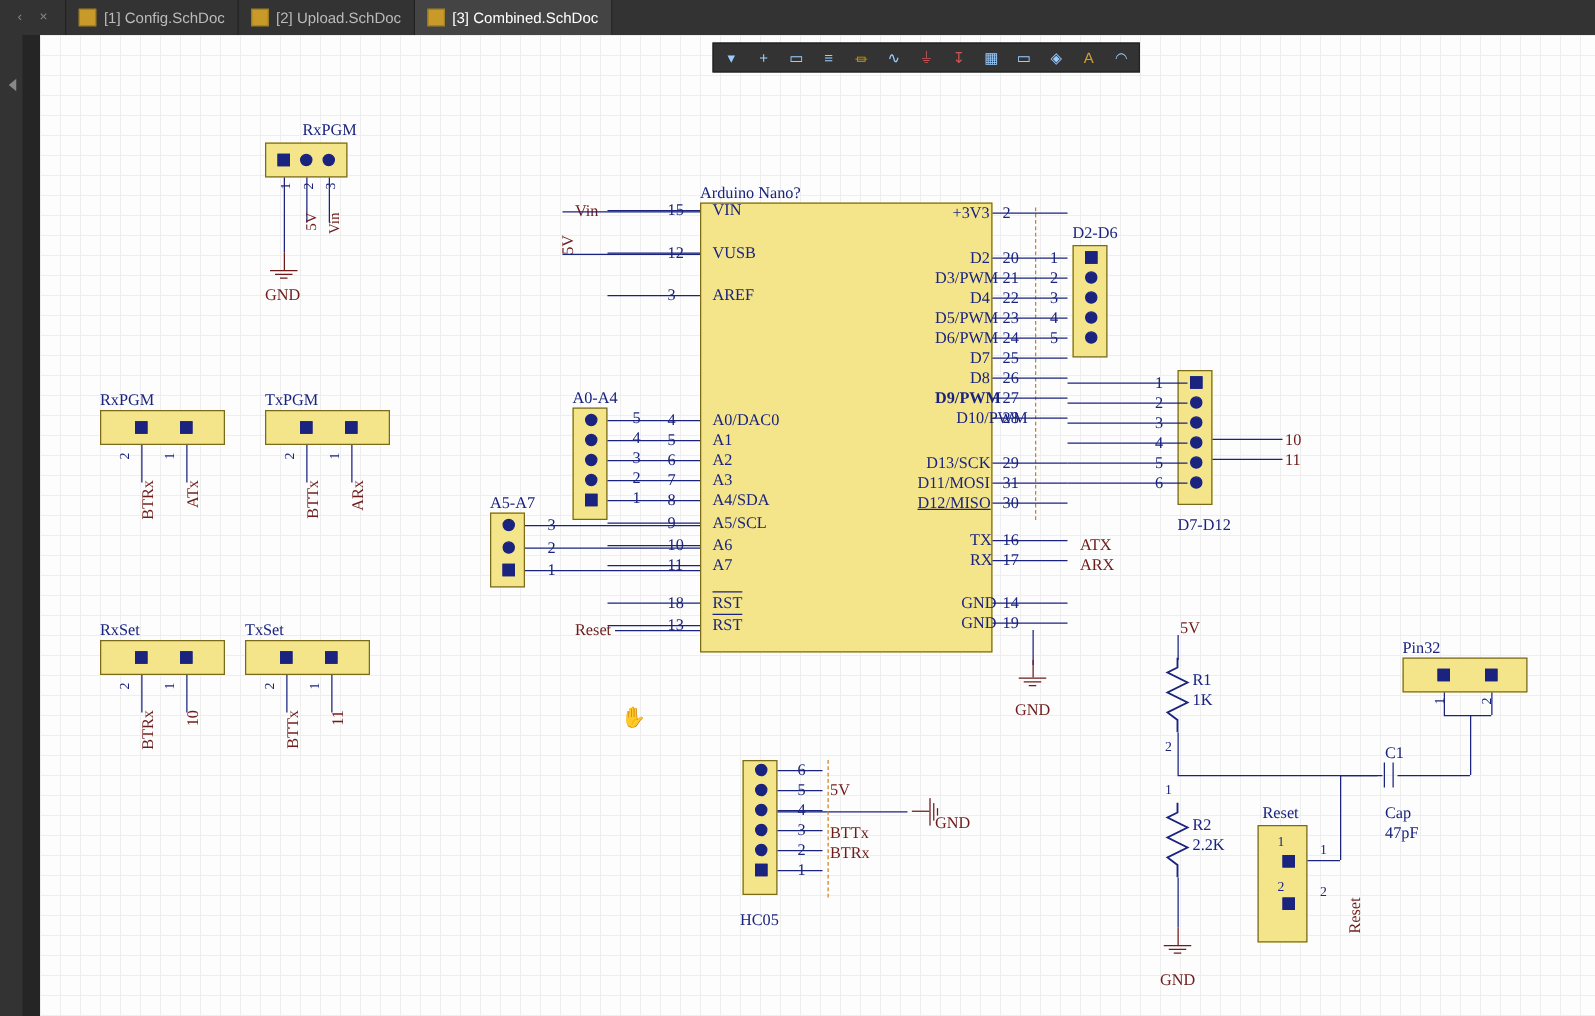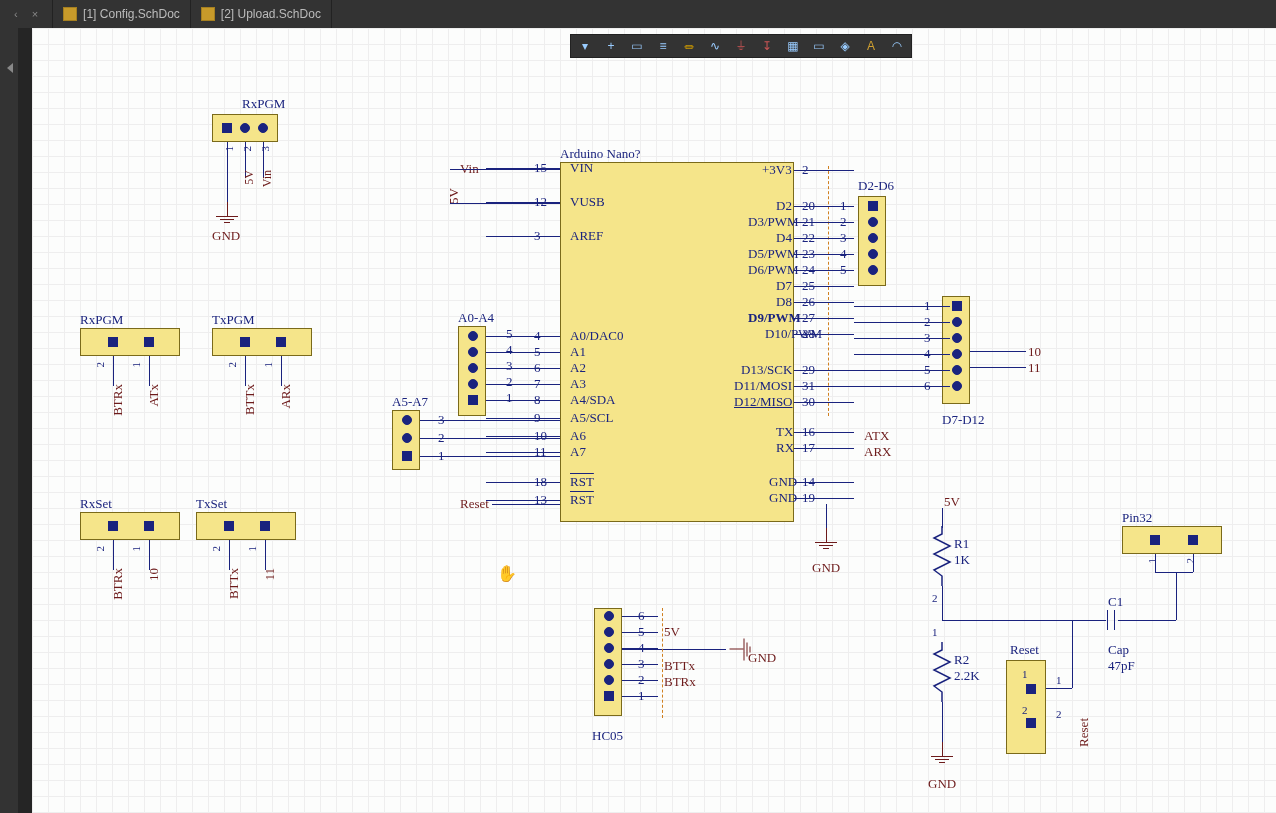--- a/index.html
+++ b/index.html
@@ -69,20 +69,24 @@
       <span class="close-x">‹</span>
       <span class="close-x">×</span>
     </div>
   <div class="tab">
       <span class="doc-icon"></span>
       <span>[1] Config.SchDoc</span>
     </div>
   <div class="tab">
       <span class="doc-icon"></span>
       <span>[2] Upload.SchDoc</span>
+    </div>
+  <div class="tab active">
+      <span class="doc-icon"></span>
+      <span>[3] Combined.SchDoc</span>
     </div>
 </div>
 
 <div id="leftgutter">
   <div class="coll"></div>
 </div>
 
 <div id="canvas">
   <div id="grid"></div>
 

